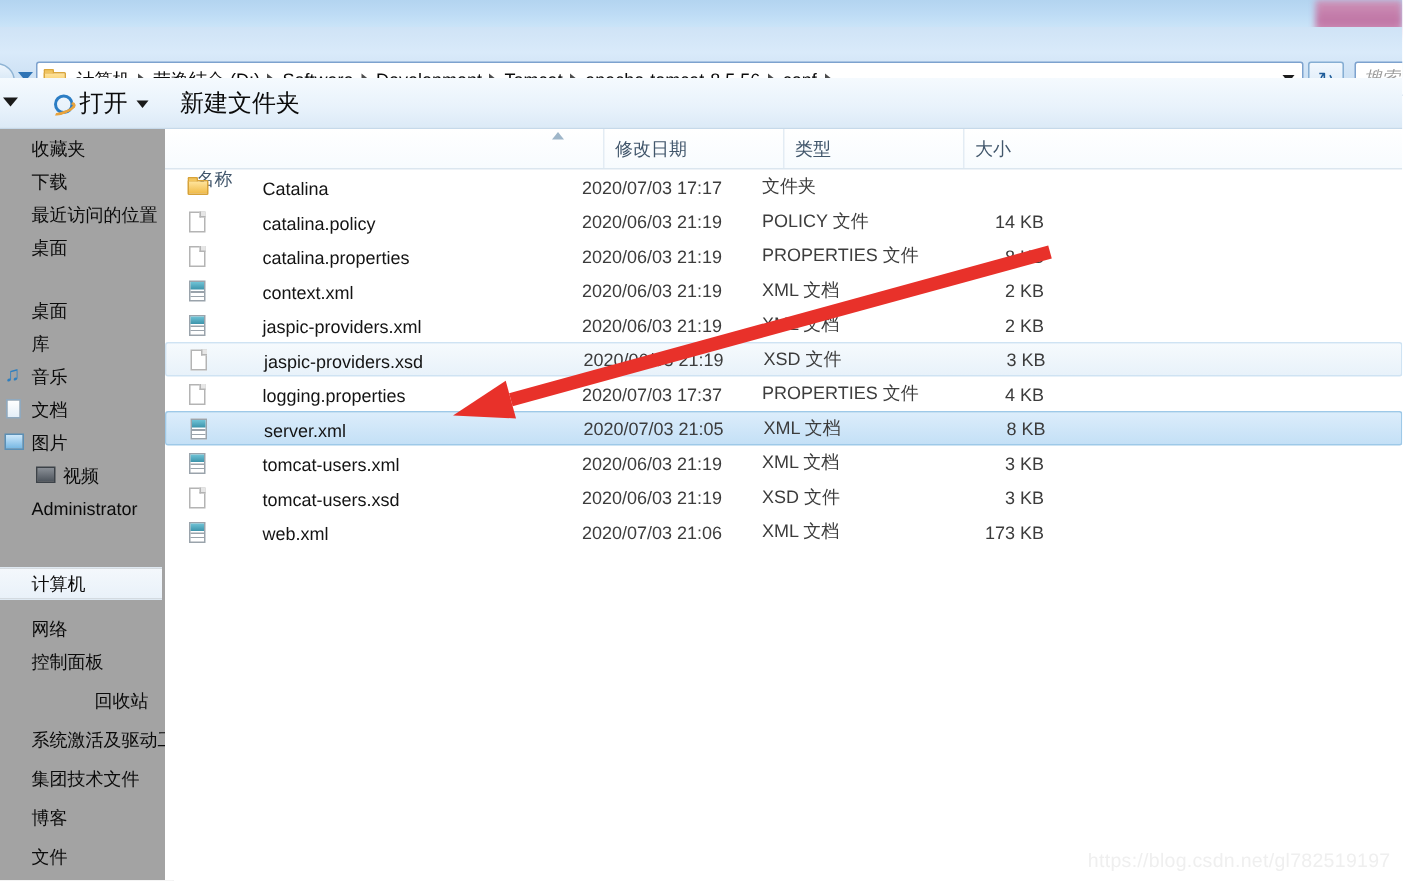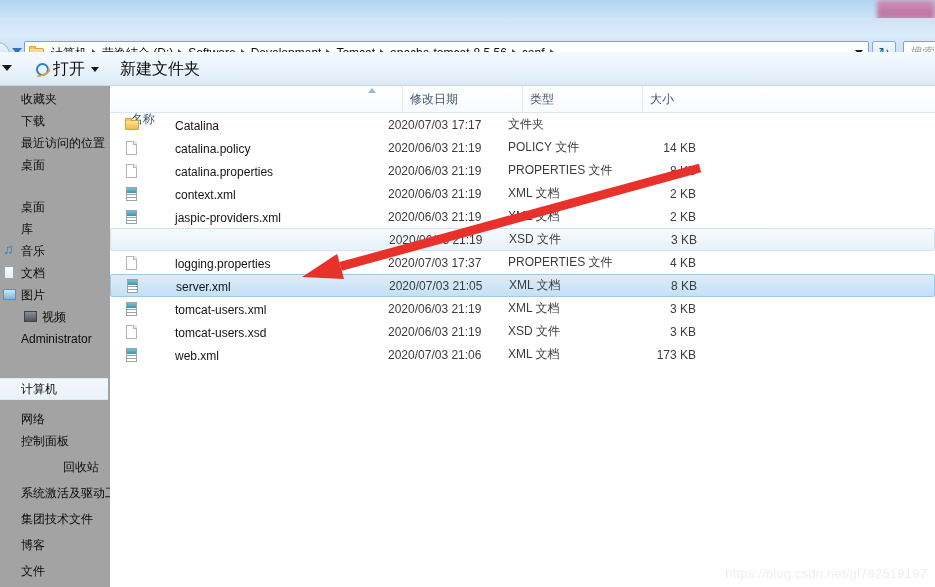--- a/index.html
+++ b/index.html
@@ -547,20 +547,24 @@
             <span class="ficon xml">
               <span class="xml-lines"></span>
             </span>
             <span>jaspic-providers.xml</span>
           </div>
           <div class="cell-date">2020/06/03 21:19</div>
           <div class="cell-type">XML 文档</div>
           <div class="cell-size">2 KB</div>
         </div>
         <div class="row hover">
+          <div class="cell-name">
+            <span class="ficon page"></span>
+            <span>jaspic-providers.xsd</span>
+          </div>
           <div class="cell-date">2020/06/03 21:19</div>
           <div class="cell-type">XSD 文件</div>
           <div class="cell-size">3 KB</div>
         </div>
         <div class="row">
           <div class="cell-name">
             <span class="ficon page"></span>
             <span>logging.properties</span>
           </div>
           <div class="cell-date">2020/07/03 17:37</div>

